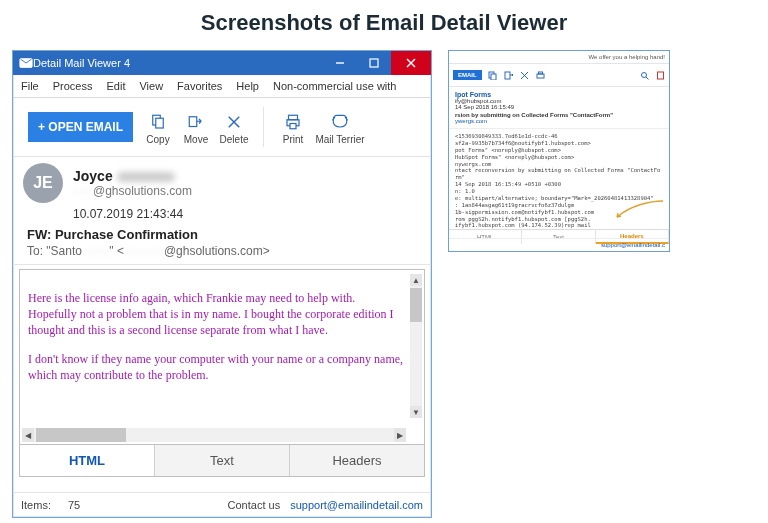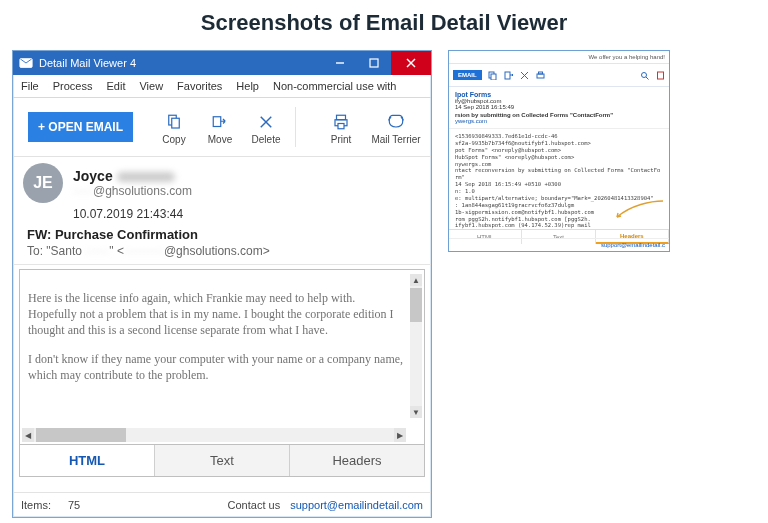--- a/index.html
+++ b/index.html
@@ -2,49 +2,49 @@
 <html><head>
 <meta charset="utf-8">
 <style>
   html,body{margin:0;padding:0;width:768px;height:523px;background:#fff;font-family:"Segoe UI",Arial,sans-serif;color:#222;overflow:hidden}
   .page-title{font-family:"Segoe UI",Arial,sans-serif;font-weight:800;font-size:22px;text-align:center;margin:10px 0 14px 0;color:#1c2b36}
   .canvas{position:relative;width:768px;height:480px}
 
   
   .winL{position:absolute;left:12px;top:0;width:418px;height:466px;border:1px solid #7aa6d6;background:#fff;box-shadow:0 0 0 1px #d8e6f3 inset}
   .titlebar{height:24px;background:#2a6bbf;color:#fff;display:flex;align-items:center;justify-content:space-between;font-size:11px}
-  .titlebar-left{display:flex;align-items:center;gap:6px;padding-left:6px}
+  .titlebar-left{display:flex;align-items:center;padding-left:6px}
   .tb-icon svg{display:block}
   .winctrls{display:flex;align-items:stretch;height:24px}
   .winctrl{width:34px;display:flex;align-items:center;justify-content:center}
   .winctrl.close{background:#d0021b;width:40px}
   .winctrl svg{display:block}
   .menubar{height:22px;border-bottom:1px solid #d9d9d9;display:flex;align-items:center;gap:14px;font-size:11px;padding:0 8px;color:#333}
   .toolbar{height:58px;display:flex;align-items:center;border-bottom:1px solid #e2e2e2}
   .open-btn{margin:0 6px 0 15px;background:#2b80e3;color:#fff;font-weight:700;font-size:12px;padding:8px 10px;display:flex;align-items:center;gap:6px}
-  .tgrp{display:flex;gap:8px;margin-left:16px}
+  .tgrp{display:flex;margin-left:0}
   .titem{display:flex;flex-direction:column;align-items:center;font-size:10px;color:#444;width:38px}
   .titem.wider{width:56px}
   .titem .ic{height:24px;display:flex;align-items:center;justify-content:center}
   .sep{width:1px;height:40px;background:#e3e3e3;margin:0 10px}
 
   .hdr{padding:6px 10px 4px 10px;border-bottom:1px solid #e5e5e5}
   .hdr-row{display:flex;align-items:center;gap:10px}
   .avatar{width:40px;height:40px;border-radius:50%;background:#9aa3ad;color:#fff;display:flex;align-items:center;justify-content:center;font-size:16px;font-weight:700}
   .from-name{font-weight:700;font-size:14px}
   .from-name .mask{display:inline-block;width:58px;height:10px;border-radius:5px;vertical-align:middle;margin-left:4px;filter:blur(3px);background:#ccc}
   .from-email{font-size:12px;color:#777}
   .from-email .blur{filter:blur(3px);color:#bbb}
   .date{font-size:12px;color:#333;margin:4px 0 2px 50px}
   .subj{font-weight:700;font-size:13px;margin:6px 0 2px 4px}
   .to-line{font-size:12px;color:#666;margin:0 0 2px 4px}
   .to-line .blur{filter:blur(3px);color:#bbb}
 
   .body-wrap{margin:4px 6px 0 6px;border:1px solid #bfbfbf;height:174px;position:relative;background:#fff}
-  .body-text{font-family:Georgia,"Times New Roman",serif;font-size:12px;line-height:1.35;color:#737373;padding:8px 18px 8px 8px;height:140px;overflow:hidden}
+  .body-text{font-family:Georgia,"Times New Roman",serif;font-size:12px;line-height:1.35;color:#a21caf;padding:8px 18px 8px 8px;height:140px;overflow:hidden}
   .vtrack{position:absolute;right:2px;top:4px;width:12px;bottom:26px;background:#f0f0f0}
   .vthumb{position:absolute;left:0;right:0;top:14px;height:34px;background:#c7c7c7}
   .varrow{position:absolute;left:0;right:0;height:12px;background:#e5e5e5;display:flex;align-items:center;justify-content:center;font-size:8px;color:#555}
   .varrow.up{top:0}.varrow.dn{bottom:0}
   .htrack{position:absolute;left:2px;right:18px;bottom:2px;height:14px;background:#f0f0f0}
   .hthumb{position:absolute;top:0;bottom:0;left:14px;width:90px;background:#c7c7c7}
   .harrow{position:absolute;top:0;bottom:0;width:12px;background:#e5e5e5;display:flex;align-items:center;justify-content:center;font-size:8px;color:#555}
   .harrow.l{left:0}.harrow.r{right:0}
 
   .tabbar{display:flex;margin:-1px 6px 0 6px;border:1px solid #bfbfbf;border-top:none;height:32px}

